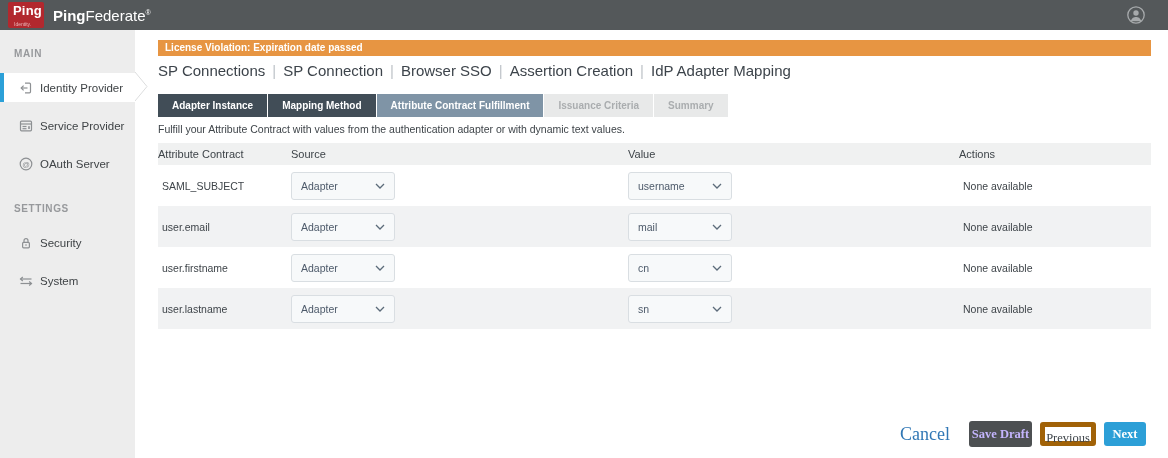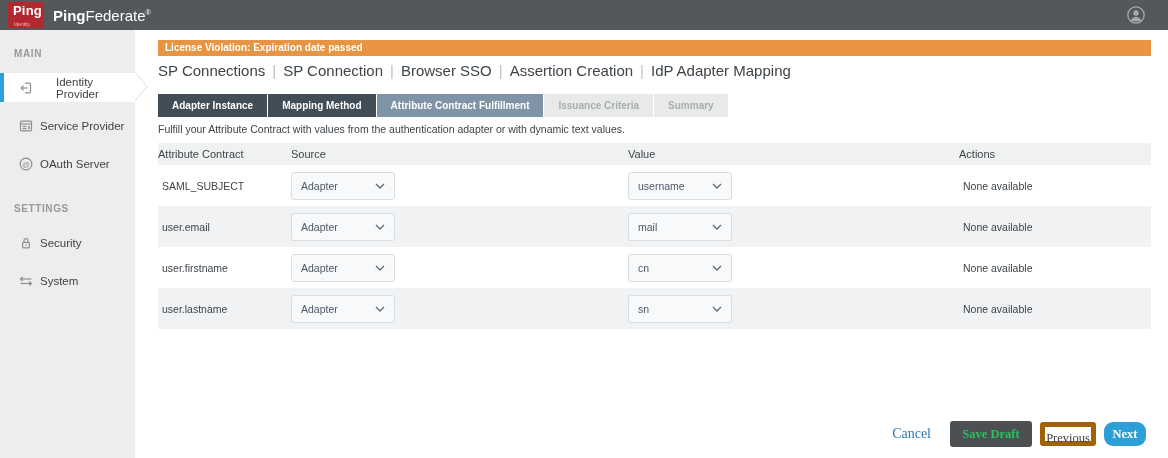--- a/index.html
+++ b/index.html
@@ -27,21 +27,21 @@
              background:#EDEDED; z-index:2; }
   .side-label { margin:18px 0 0 14px; font-size:10px; font-weight:bold;
                 color:#97999C; letter-spacing:0.6px; }
   .side-label.settings { margin-top:25px; }
   .side-item { position:relative; height:29px; display:flex; align-items:center;
                padding-left:19px; cursor:pointer; }
   .side-item .ico { width:14px; height:14px; margin-right:7px; flex:none; }
   .side-item .lbl { font-size:11.5px; color:#3F4346; }
   .side-item.first { margin-top:14px; }
   .side-item + .side-item { margin-top:9px; }
-  .side-item.active { background:#fff;gap:16px; }
+  .side-item.active { background:#fff; }
   .side-item.active::before { content:""; position:absolute; left:0; top:0;
                width:4px; height:100%; background:#2CA0D8; }
   .active-arrow { position:absolute; left:135px; top:72px; z-index:3; }
 
   
   .main { position:absolute; top:30px; left:135px; right:0; bottom:0; background:#fff; }
   .banner { position:absolute; left:23px; top:10px; width:993px; height:16px;
             background:#E79542; color:#fff; font-size:10px; font-weight:bold;
             line-height:16px; padding-left:7px; }
   .breadcrumb { position:absolute; left:23px; top:32px; font-size:15px; color:#3D444B;
@@ -67,29 +67,29 @@
   .cell-text { font-size:10.5px; color:#3E4449; padding-left:4px; }
   .dropdown { width:104px; height:28px; background:#F7F9FA; border:1px solid #D9DEE2;
               border-radius:3px; display:flex; align-items:center; padding:0 9px;
               cursor:pointer; }
   .dropdown .dval { font-size:10.5px; color:#4D5A6A; flex:1; }
   .dropdown svg { flex:none; }
 
   
   .footer { position:absolute; right:22px; bottom:11px; display:flex; align-items:center;
             font-family:"Liberation Serif", serif; }
-  .cancel-link { color:#3077B5; font-size:14px; cursor:pointer; margin-right:19px;margin-left:28px; }
+  .cancel-link { color:#3077B5; font-size:18px; cursor:pointer; margin-right:19px;margin-left:28px; }
   .btn { border-radius:3px; font-family:"Liberation Serif", serif; font-size:12.5px;
          display:inline-block; text-align:center; cursor:pointer; }
-  .btn-savedraft { background:#4D5052; color:#22c55e; font-weight:600; width:82px;
+  .btn-savedraft { background:#4D5052; color:#c4b5fd; font-weight:600; width:63px;
                    height:26px; line-height:26px; margin-right:8px; }
   .btn-previous { background:#fff; border:5px solid #a16207; color:#3E4449; width:56px;
                   height:24px; line-height:22px; margin-right:8px; }
   .btn-next { background:#2C9FD7; color:#fff; font-weight:600; width:42px;
-              height:24px; line-height:24px;border-radius:9px; }
+              height:24px; line-height:24px; }
 </style>
 </head>
 <body>
 
 <div class="app">
 
   <header class="topbar">
     <div class="logo-box">
       <span class="logo-ping">Ping</span>
       <span class="logo-identity">Identity.</span>

